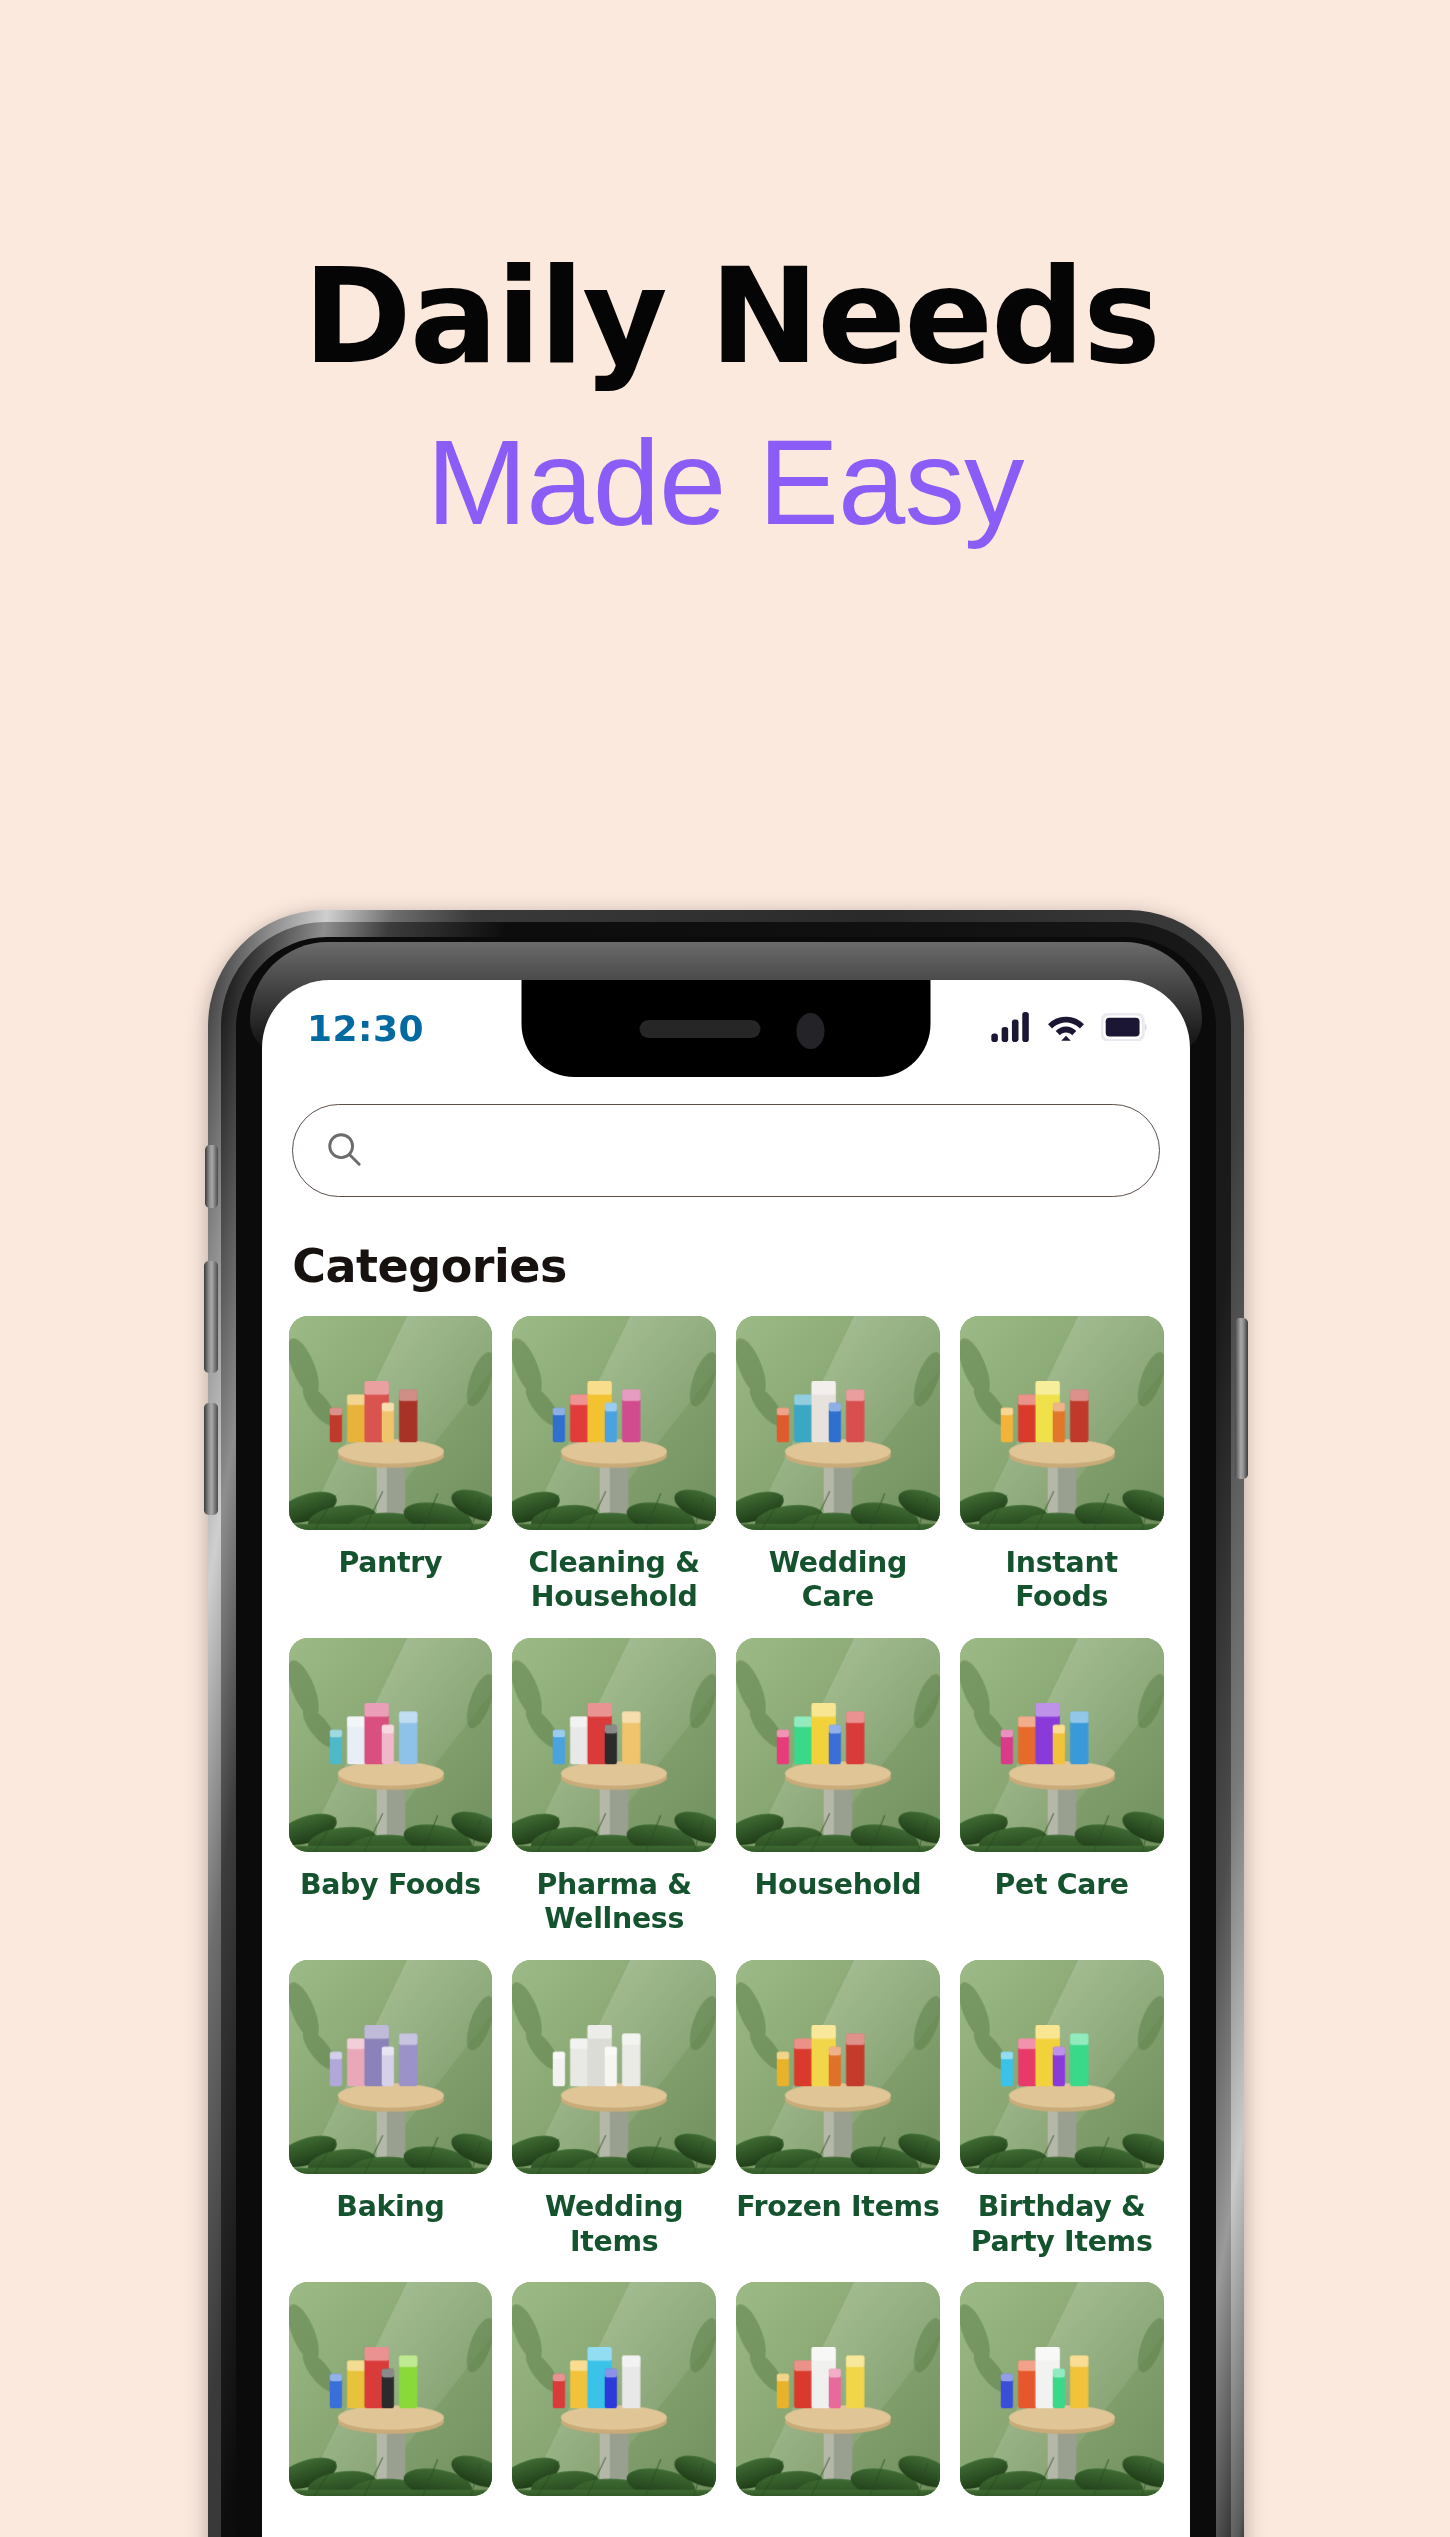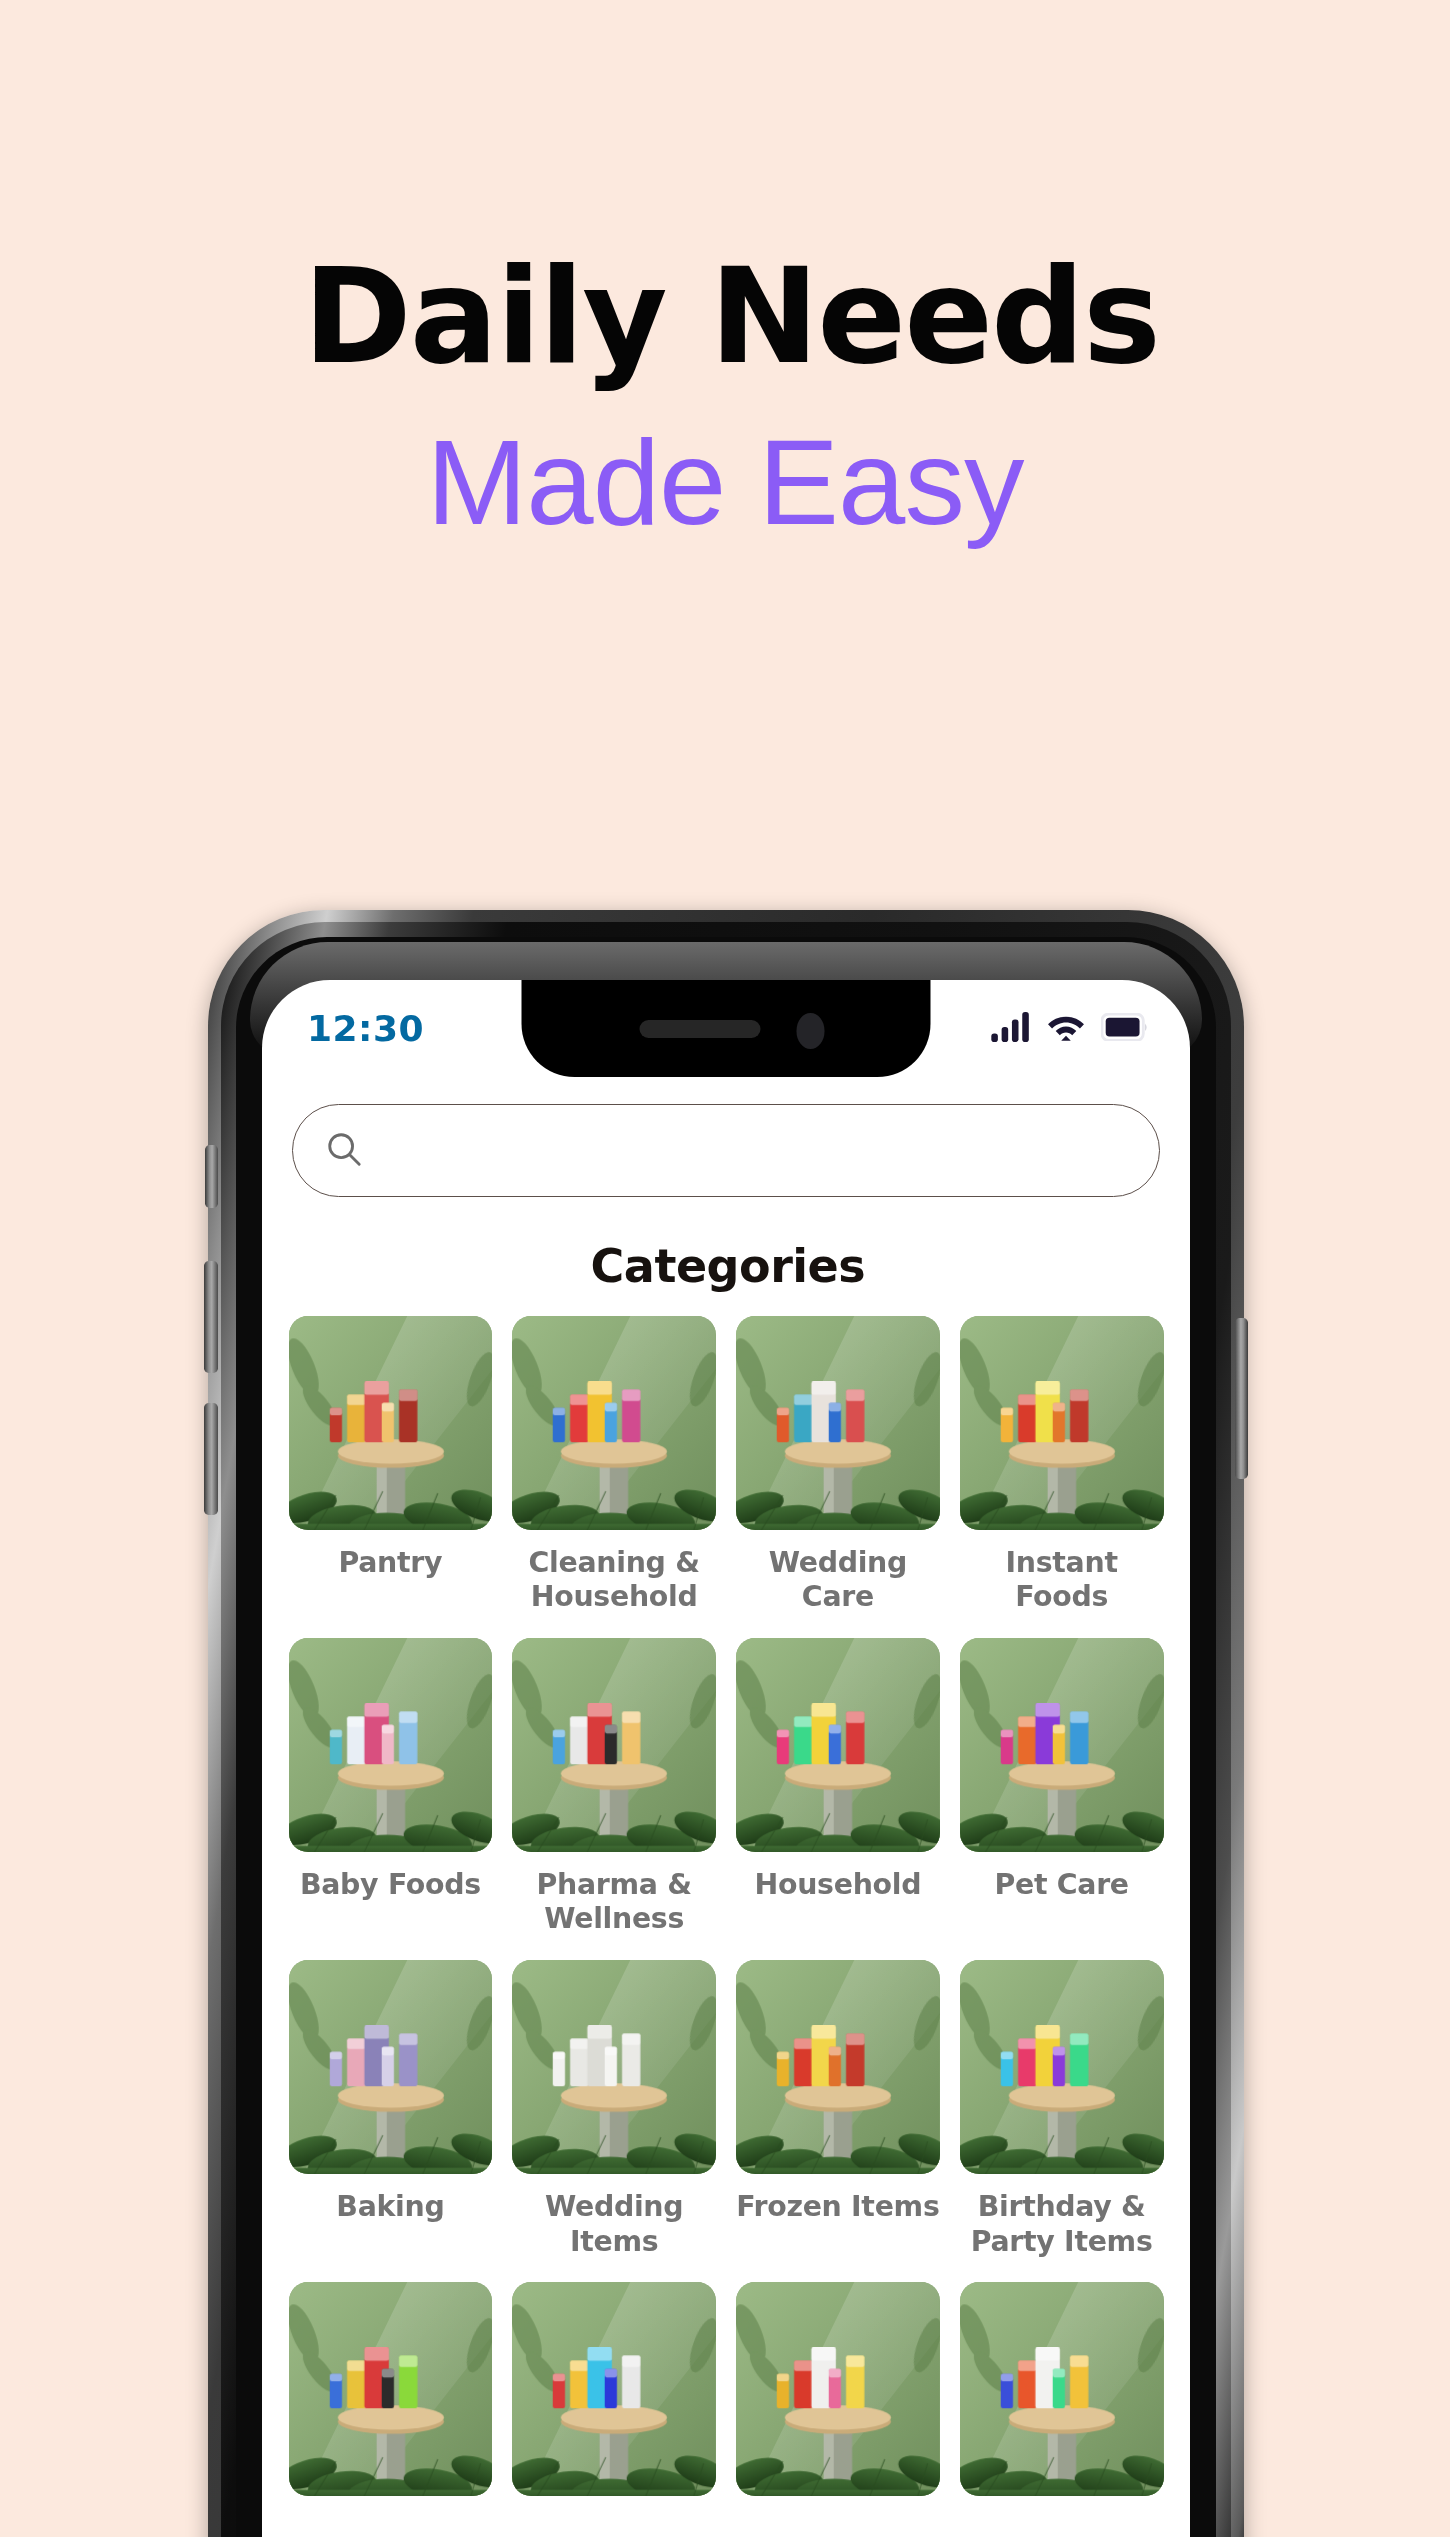--- a/index.html
+++ b/index.html
@@ -161,21 +161,20 @@
     font-size:38px;
     color:#6b6b6b;
   }
   .sec-title {
     font-family:"DejaVu Sans", sans-serif;
     font-size:46px;
     font-weight:700;
     color:#17120f;
     margin:42px 0 23px 3.8px;
     letter-spacing:-0.5px;
-    text-align:center;
   }
 
   .grid {
     display:grid;
     grid-template-columns:repeat(4,1fr);
     gap:23px 20px;
   }
   .tile { display:flex; flex-direction:column; align-items:center; }
   .thumb {
     width:100%;
@@ -184,21 +183,21 @@
     overflow:hidden;
     position:relative;
     background:#8aa875;
   }
   .thumb svg { position:absolute; inset:0; width:100%; height:100%; display:block; }
   .tile-label {
     margin-top:16px;
     font-family:"DejaVu Sans", sans-serif;
     font-size:28.4px;
     font-weight:600;
-    color:#737373;
+    color:#14532d;
     text-align:center;
     line-height:1.22;
     letter-spacing:-0.3px;
   }
   .white-patch {
     position:absolute;
     right:0; bottom:0;
     width:173px; height:72px;
     background:#fff;
     z-index:4;

